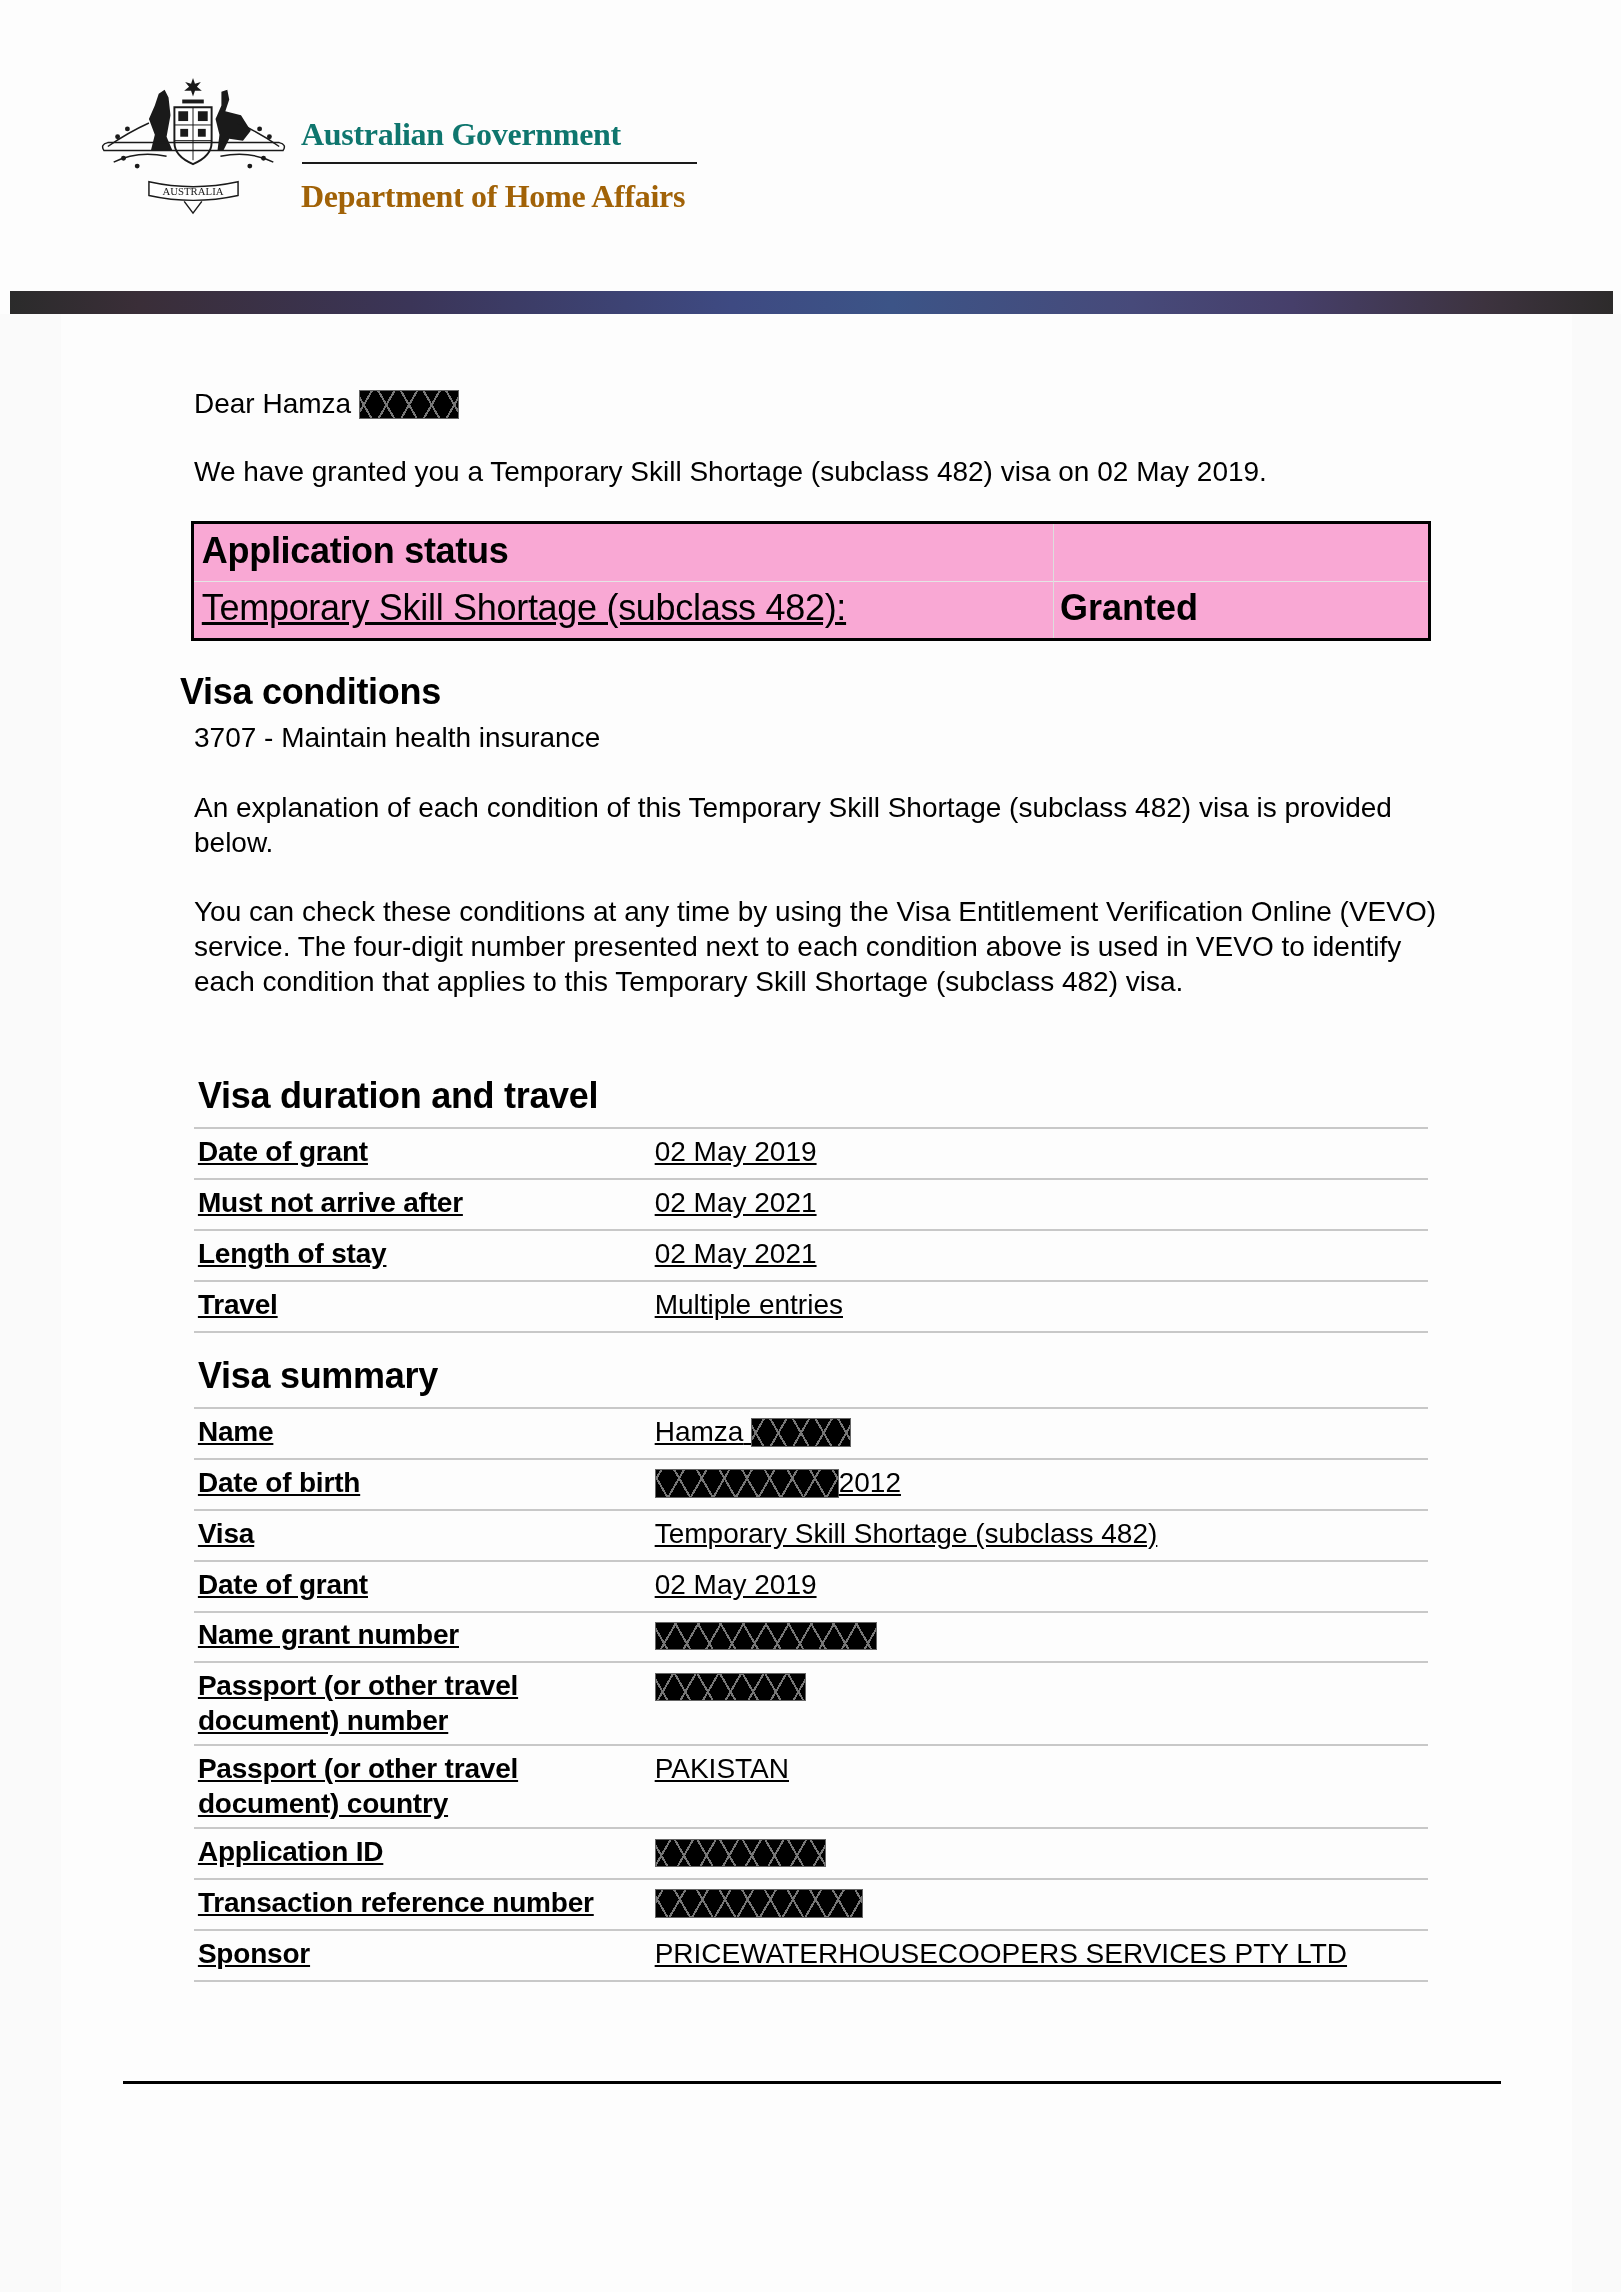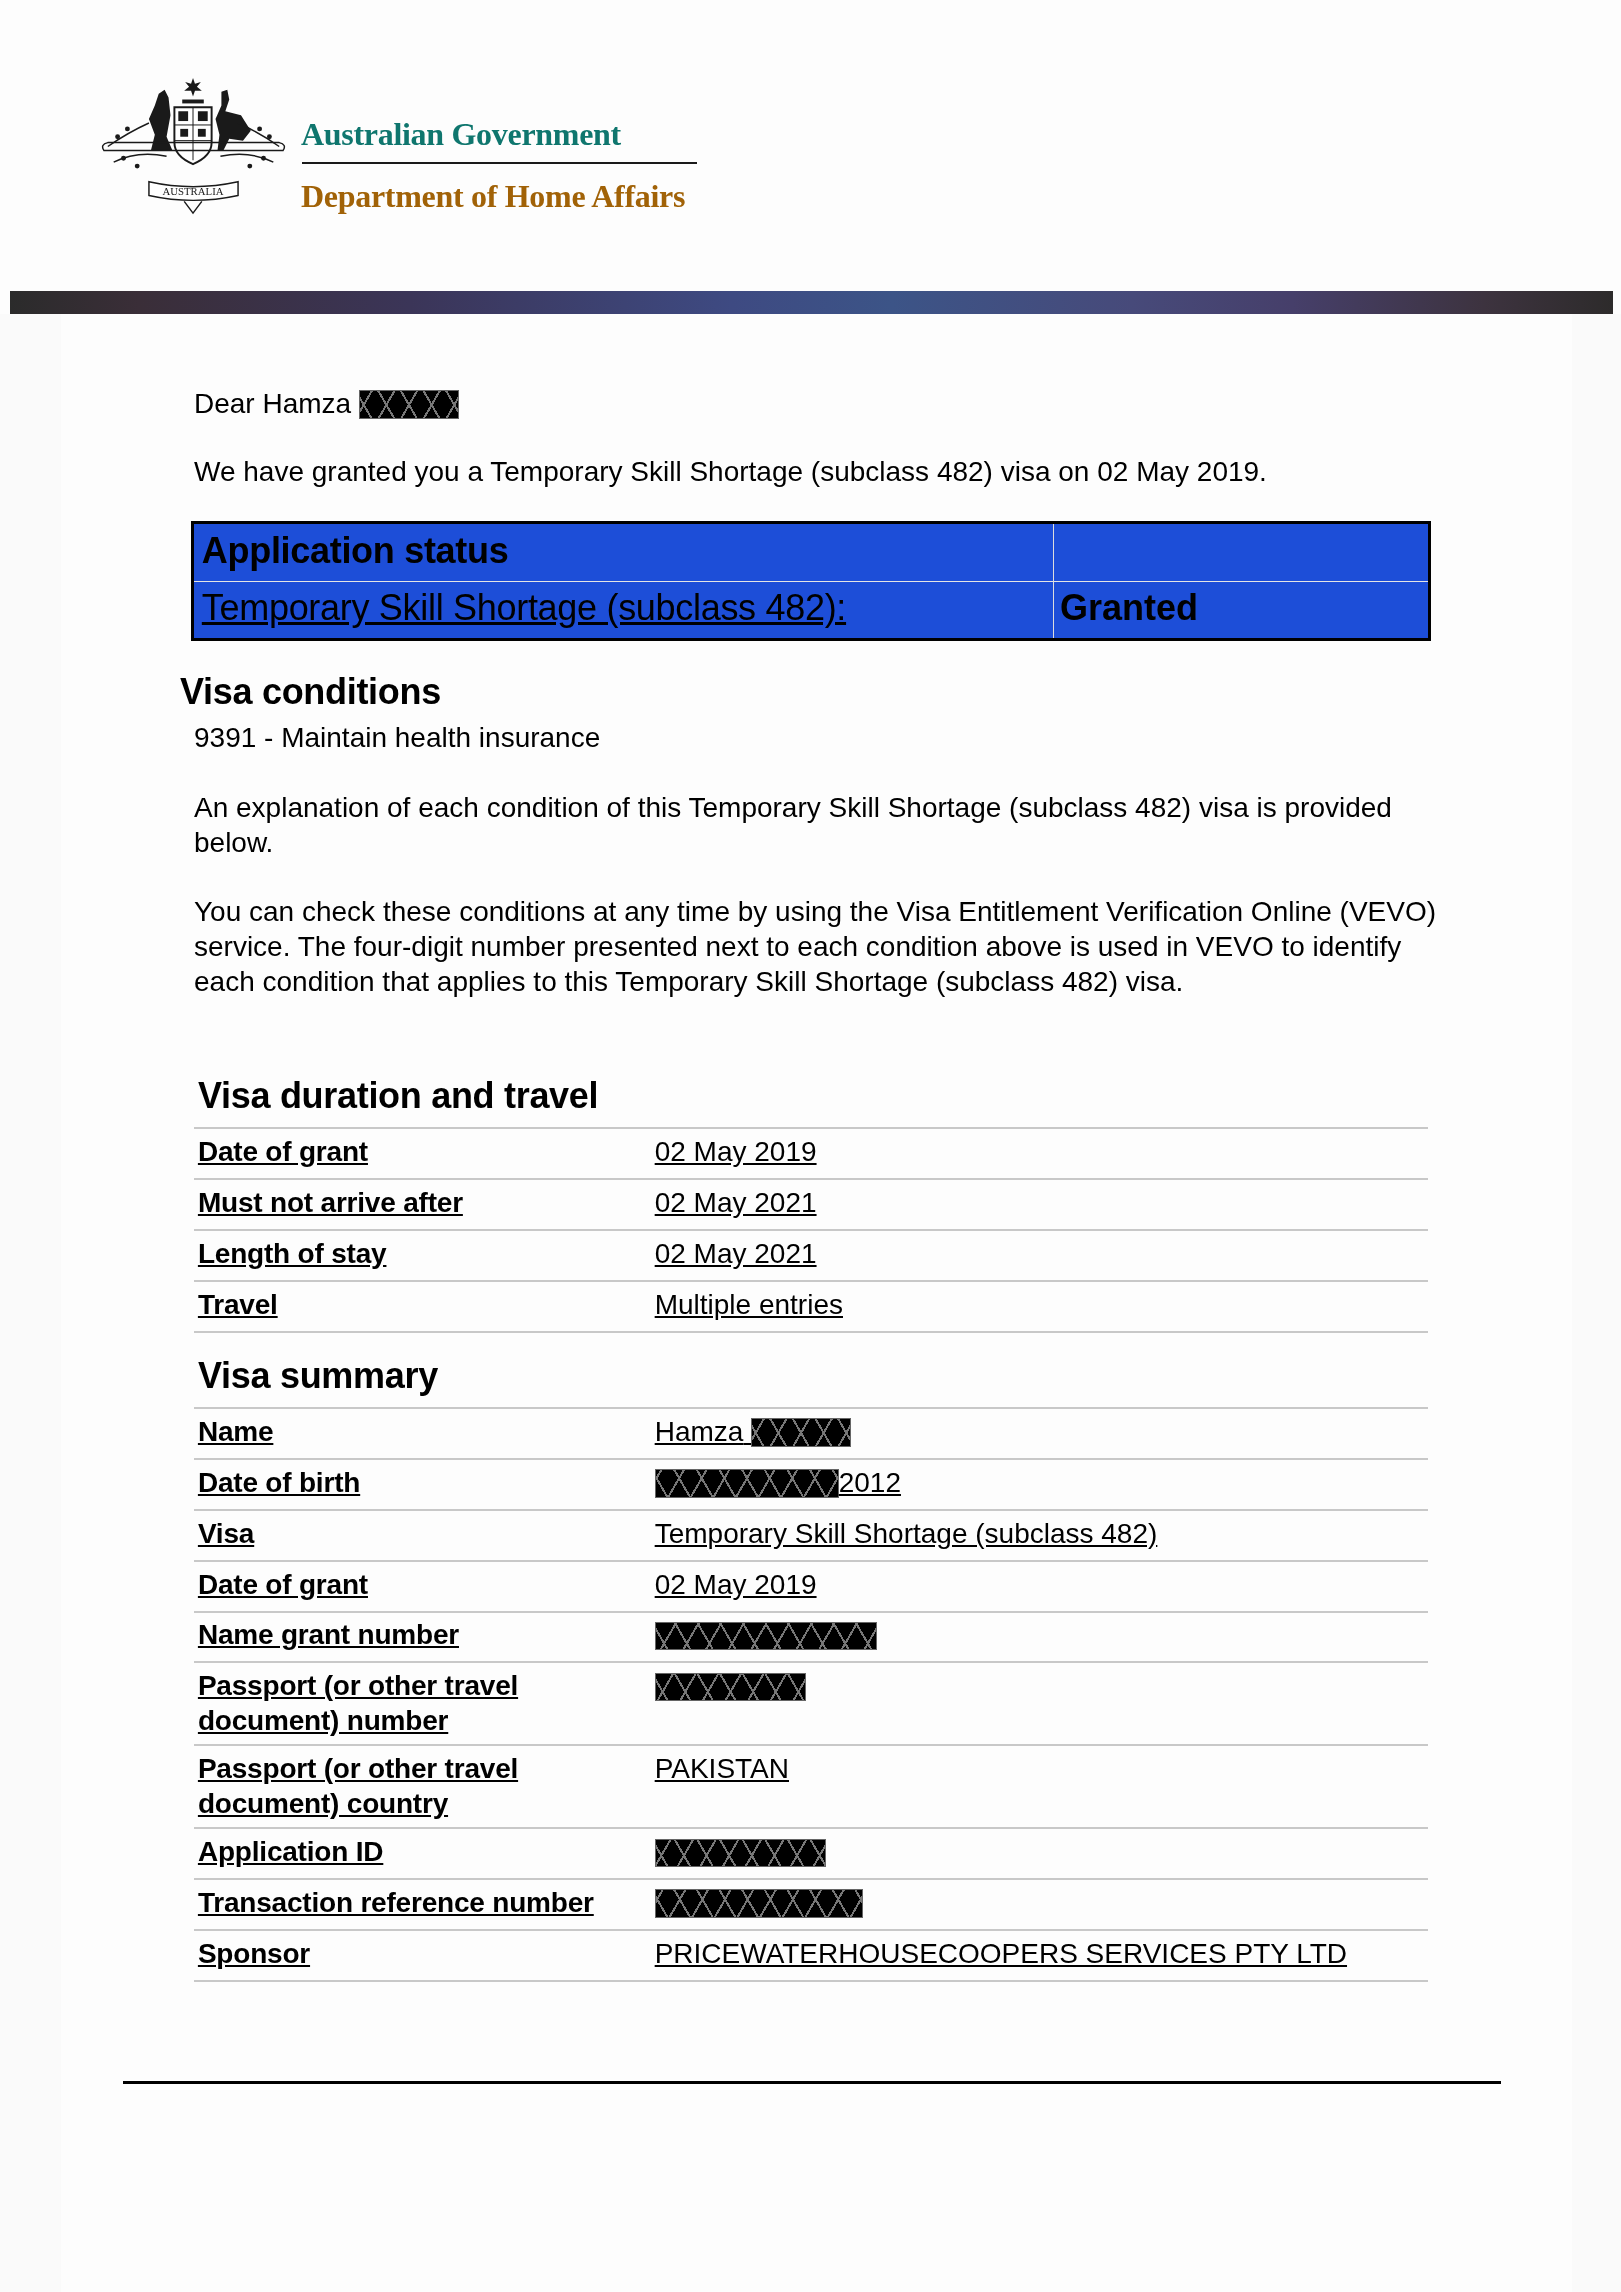--- a/index.html
+++ b/index.html
@@ -39,21 +39,21 @@
       background-image:
         repeating-linear-gradient(60deg, transparent 0 8.8px, #777 8.8px 10.8px, transparent 10.8px 19.6px),
         repeating-linear-gradient(-60deg, transparent 0 8.8px, #777 8.8px 10.8px, transparent 10.8px 19.6px);
       border: 1px solid #666;
     }
     .intro { top: 454px; }
 
     
     .status-box {
       position: absolute; left: 191px; top: 521px; width: 1234px; height: 114px;
-      border: 3.9px solid #000; background: #1d4ed8;
+      border: 3.9px solid #000; background: #f9a8d4;
     }
     .status-divider { position: absolute; left: 859px; top: 0; width: 1px; height: 114px; background: #ddd; }
     .status-hline { position: absolute; left: 0; top: 57px; width: 1234px; height: 1px; background: #e5e5e5; }
     .status-title { position: absolute; left: 7.8px; top: 5.9px; font-size: 36px; font-weight: bold; letter-spacing: -0.3px; }
     .status-visa { position: absolute; left: 7.8px; top: 63px; font-size: 36px; letter-spacing: -0.3px; text-decoration: underline; }
     .status-value { position: absolute; left: 866px; top: 63px; font-size: 36px; font-weight: bold; }
 
     .h2 { position: absolute; font-size: 36px; font-weight: bold; letter-spacing: -0.3px; }
     .cond-title { left: 180px; top: 671px; text-align: right; }
     .cond-item { top: 720px; }
@@ -140,21 +140,21 @@
 
 <div class="status-box">
   <div class="status-hline"></div>
   <div class="status-divider"></div>
   <div class="status-title">Application status</div>
   <div class="status-visa">Temporary Skill Shortage (subclass 482):</div>
   <div class="status-value">Granted</div>
 </div>
 
 <div class="h2 cond-title">Visa conditions</div>
-<div class="text cond-item">9391 - Maintain health insurance</div>
+<div class="text cond-item">3707 - Maintain health insurance</div>
 <div class="text para1">An explanation of each condition of this Temporary Skill Shortage (subclass 482) visa is provided below.</div>
 <div class="text para2">You can check these conditions at any time by using the Visa Entitlement Verification Online (VEVO) service. The four-digit number presented next to each condition above is used in VEVO to identify each condition that applies to this Temporary Skill Shortage (subclass 482) visa.</div>
 
 <div class="h2 dur-title">Visa duration and travel</div>
 <table class="kv-table dur-table">
   <tbody>
       <tr>
     <td class="k">Date of grant</td>
     <td class="v">02 May 2019</td>
   </tr>

